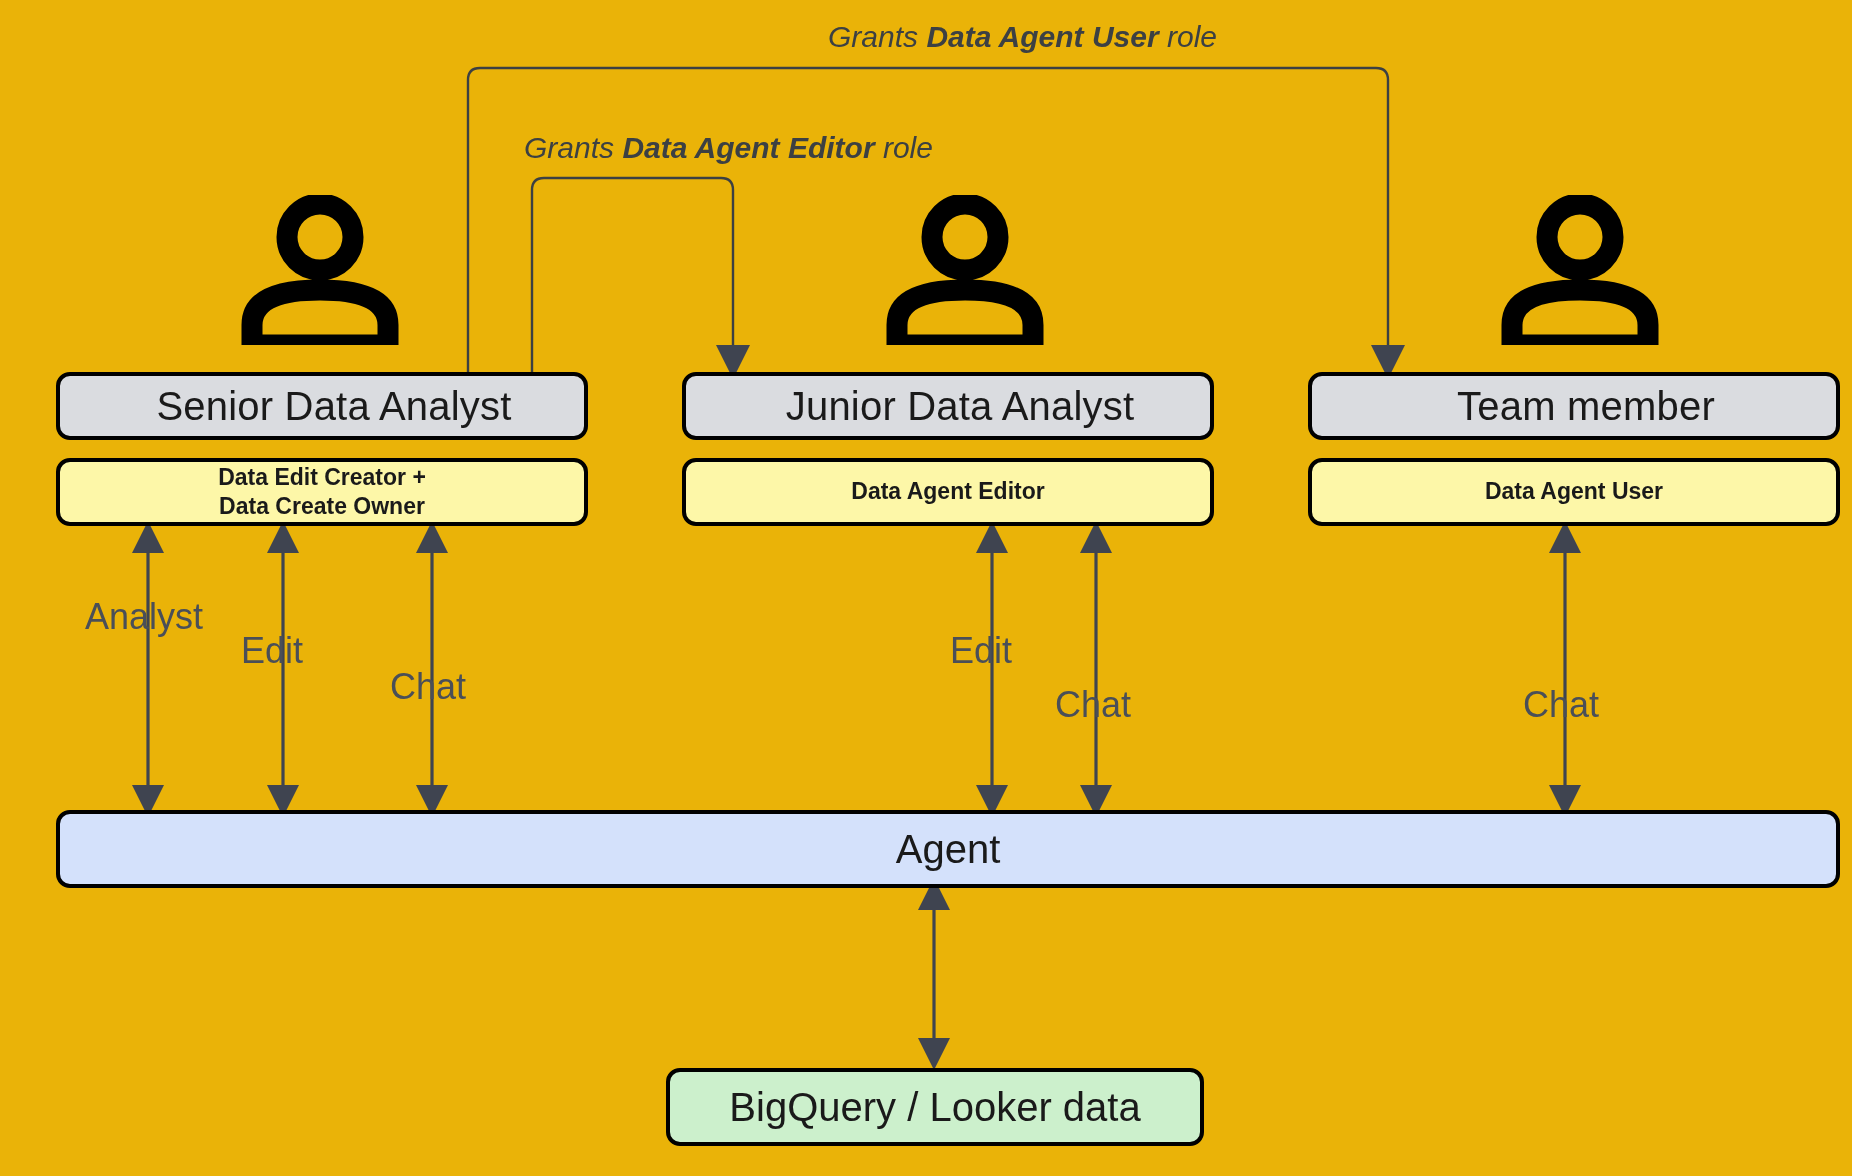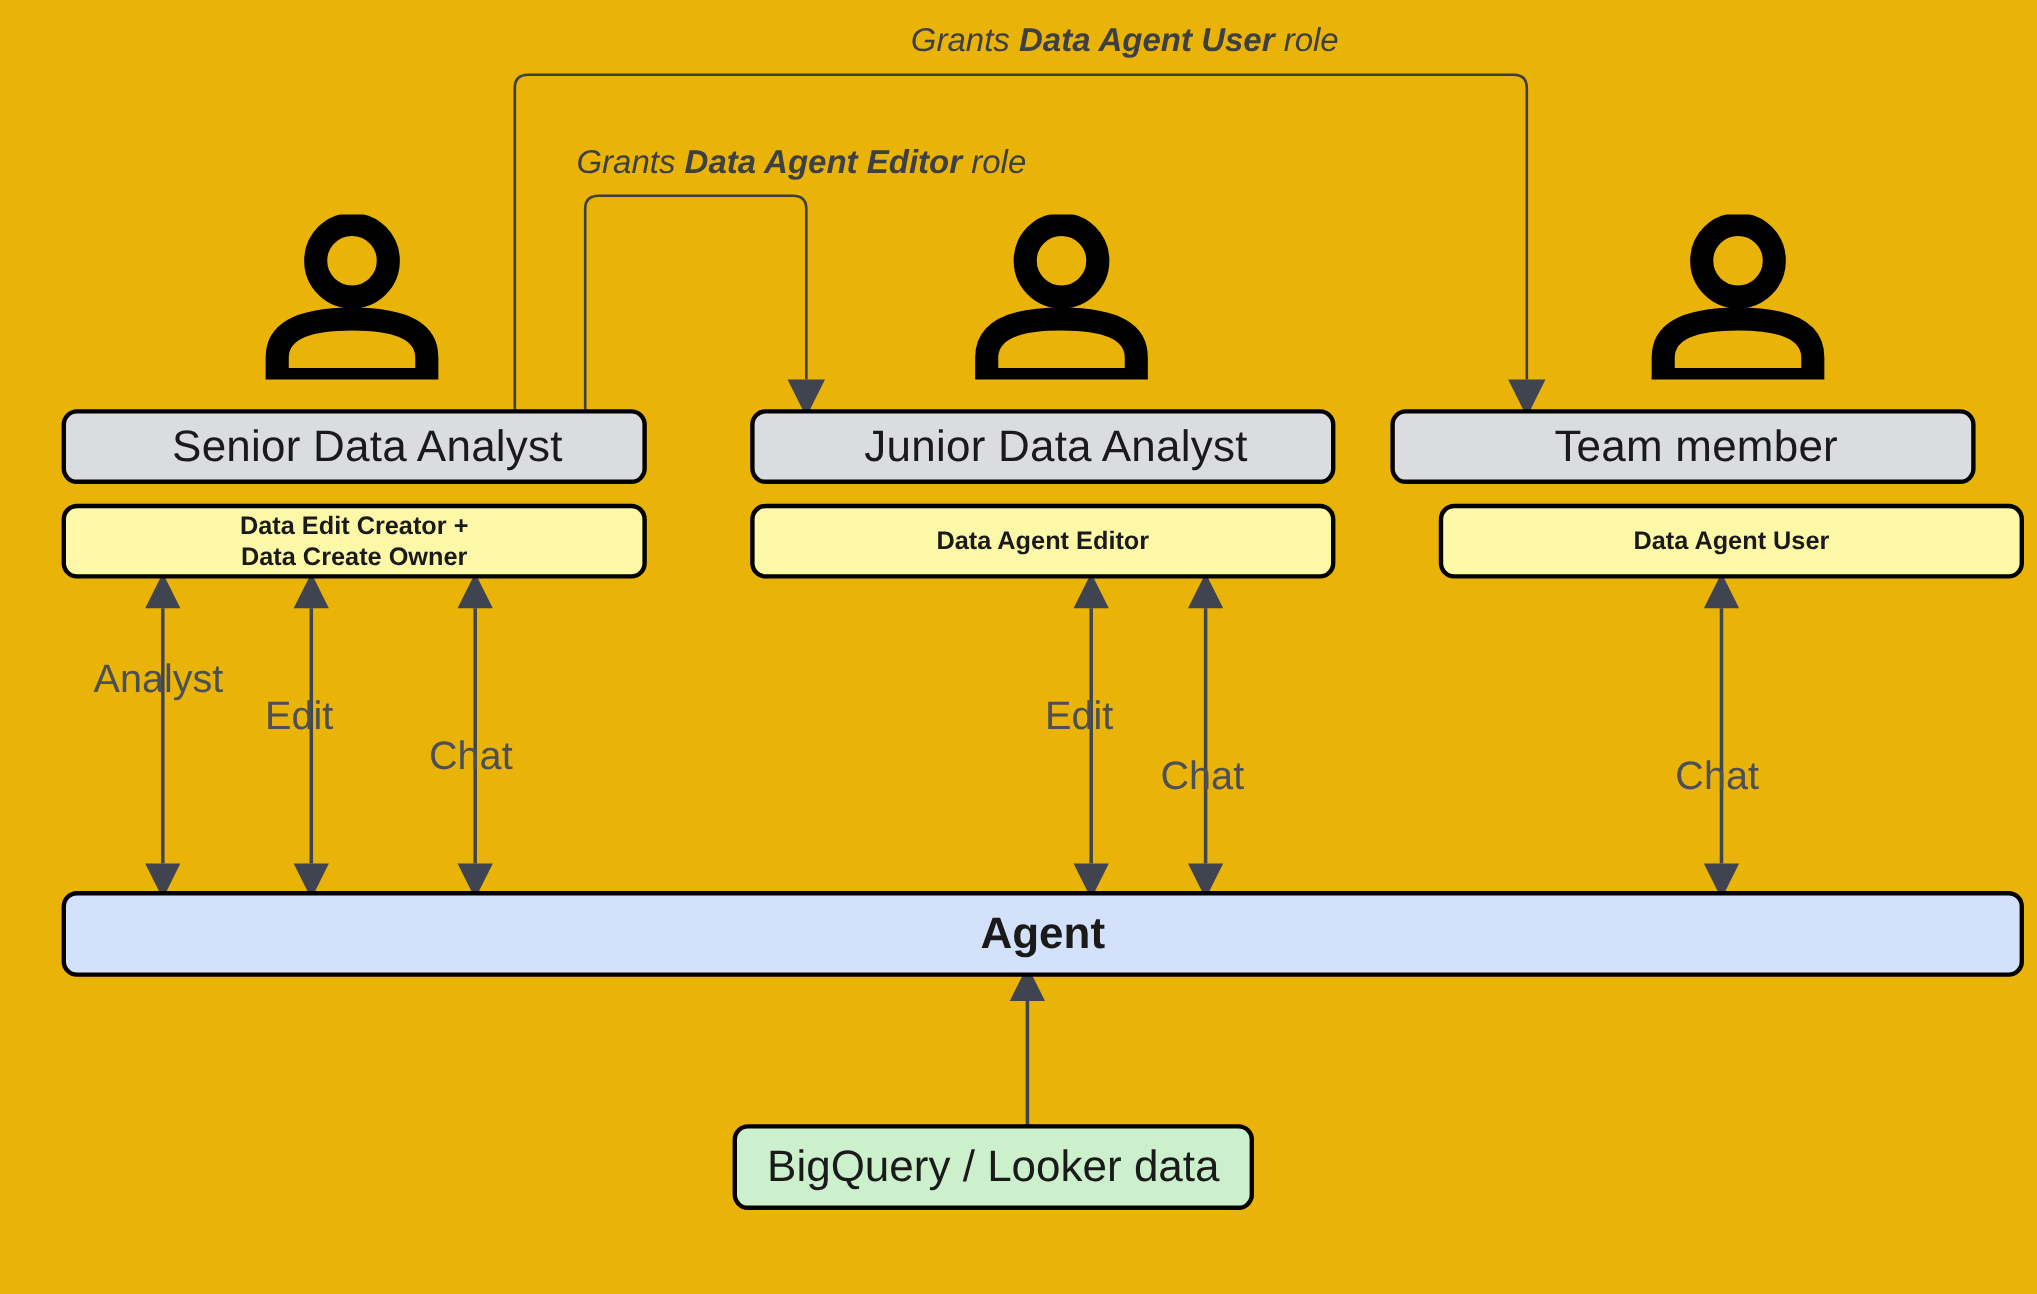--- a/index.html
+++ b/index.html
@@ -65,21 +65,21 @@
   }
   .role-perm {
     background: #fdf7a8;
     font-size: 23px;
     font-weight: bold;
     line-height: 1.28;
   }
   .agent-box {
     background: #d4e1fb;
     font-size: 40px;
-    font-weight: 700;
+    font-weight: 400;
   }
   .data-box {
     background: #ccf0cc;
     font-size: 40px;
     font-weight: 400;
   }
   
   .grant-label {
     position: absolute;
     font-size: 30px;
@@ -198,35 +198,35 @@
     <span>Data Create Owner</span>
   </div>
 
   <div class="node-box role-title" style="left:682px; top:372px; width:532px; height:68px;">
     <span>Junior Data Analyst</span>
   </div>
   <div class="node-box role-perm" style="left:682px; top:458px; width:532px; height:68px;">
     <span>Data Agent Editor</span>
   </div>
 
-  <div class="node-box role-title" style="left:1264px; top:372px; width:532px; height:68px;">
+  <div class="node-box role-title" style="left:1308px; top:372px; width:532px; height:68px;">
     <span>Team member</span>
   </div>
   <div class="node-box role-perm" style="left:1308px; top:458px; width:532px; height:68px;">
     <span>Data Agent User</span>
   </div>
 
   <div class="flow-label" style="left:85px; top:596px;">Analyst</div>
   <div class="flow-label" style="left:241px; top:630px;">Edit</div>
   <div class="flow-label" style="left:390px; top:666px;">Chat</div>
   <div class="flow-label" style="left:950px; top:630px;">Edit</div>
   <div class="flow-label" style="left:1055px; top:684px;">Chat</div>
   <div class="flow-label" style="left:1523px; top:684px;">Chat</div>
 
   <div class="node-box agent-box" style="left:56px; top:810px; width:1784px; height:78px;">
     <span>Agent</span>
   </div>
 
-  <div class="node-box data-box" style="left:666px; top:1022px; width:474px; height:78px;">
+  <div class="node-box data-box" style="left:666px; top:1068px; width:538px; height:78px;">
     <span>BigQuery / Looker data</span>
   </div>
 
 </div>
 
 </body></html>

